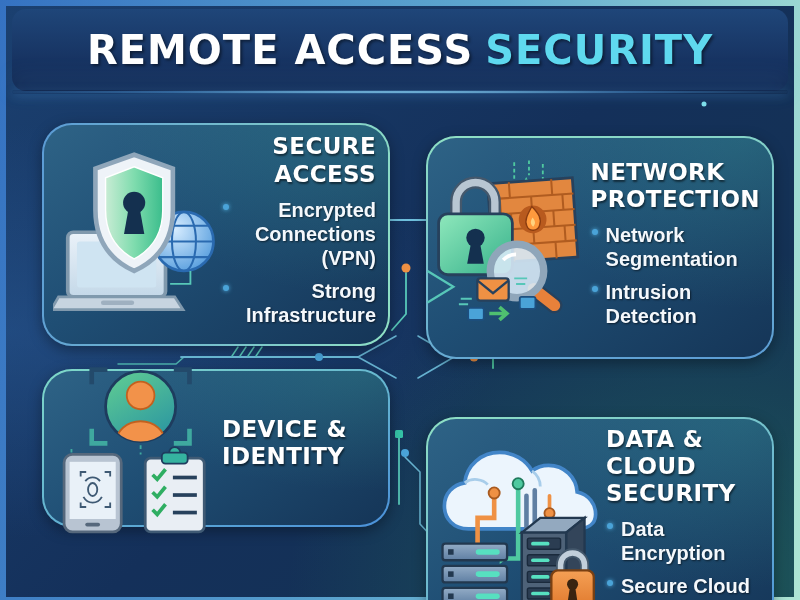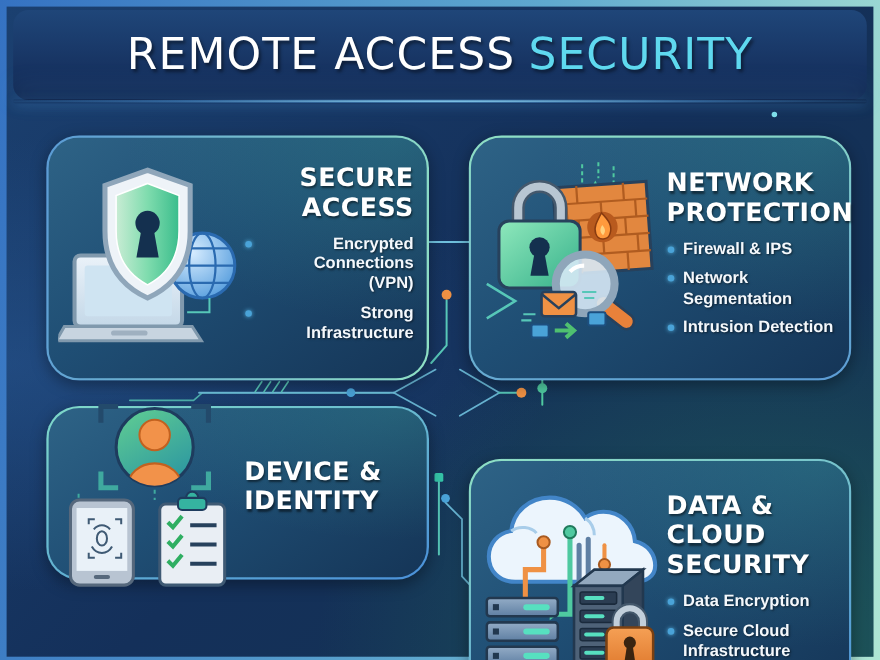--- a/index.html
+++ b/index.html
@@ -17,21 +17,21 @@
       linear-gradient(135deg,#1b4070 0%,#14305a 50%,#143350 100%);
   }
   
   .header{
     position:absolute;left:6px;top:3px;width:776px;height:82px;border-radius:14px;
     background:linear-gradient(180deg,#1f4679 0%,#16315f 70%,#132a52 100%);
     display:flex;align-items:center;justify-content:center;
   }
   .title{
     font-family:"DejaVu Sans","Liberation Sans",sans-serif;
-    font-weight:400;font-size:40px;letter-spacing:1px;white-space:nowrap;
+    font-weight:700;font-size:40px;letter-spacing:1px;white-space:nowrap;
     color:#ffffff;text-shadow:2px 2px 3px rgba(0,0,0,0.45);
   }
   .title .accent{color:#5fd9ef;margin-left:12px;}
   .light-streak{
     position:absolute;left:6px;top:84px;width:776px;height:4px;
     background:radial-gradient(ellipse at center, rgba(150,225,255,0.95) 0%, rgba(90,170,235,0.4) 45%, transparent 75%);
     box-shadow:0 -8px 22px rgba(95,185,255,0.4), 0 2px 10px rgba(95,185,255,0.25);
     border-radius:2px;
   }
   
@@ -39,35 +39,35 @@
     position:absolute;width:348px;height:223px;border-radius:30px;
     border:2px solid transparent;
     background:
       radial-gradient(ellipse at 92% 0%, rgba(62,160,150,0.28), transparent 55%) padding-box,
       linear-gradient(145deg,#2e6386 0%,#1f4e74 45%,#153557 100%) padding-box,
       var(--bordergrad) border-box;
     display:flex;align-items:center;padding:8px 12px 8px 8px;
     box-shadow:0 4px 14px rgba(0,0,0,0.35);
   }
   .p1{left:36px;top:117px;text-align:right;--bordergrad:linear-gradient(100deg,#5b9bd5,#8fe0c4);}
-  .p2{left:420px;top:117px;--bordergrad:linear-gradient(170deg,#8fe0c4,#5b9bd5);}
+  .p2{left:420px;top:130px;justify-content:flex-end;--bordergrad:linear-gradient(170deg,#8fe0c4,#5b9bd5);}
   .p3{left:36px;top:363px;height:158px;--bordergrad:linear-gradient(160deg,#7fd9c8,#4a90d9);}
   .p4{left:420px;top:363px;height:222px;margin-top:48px;--bordergrad:linear-gradient(160deg,#8fe0c4,#4a90d9);}
   .icon-box{width:168px;flex:0 0 168px;display:flex;align-items:center;justify-content:center;}
   .icon-box svg{width:166px;height:188px;}
   .text-box{flex:1;display:flex;flex-direction:column;justify-content:center;padding-left:2px;}
   .panel-heading{
     font-family:"DejaVu Sans","Liberation Sans",sans-serif;
     color:#ffffff;font-weight:800;font-size:23px;line-height:1.18;letter-spacing:0.4px;
     text-shadow:1px 2px 2px rgba(0,0,0,0.5);margin:0 0 10px 0;white-space:pre-line;
   }
   ul.bullets{list-style:none;margin:0;padding:0;max-width:172px;}
   ul.bullets li{
     position:relative;padding-left:15px;margin-bottom:8px;
-    color:#f4f8fc;font-size:15px;font-weight:600;line-height:1.22;
+    color:#f4f8fc;font-size:20px;font-weight:600;line-height:1.22;
     text-shadow:1px 1px 2px rgba(0,0,0,0.55);white-space:pre-line;
   }
   ul.bullets li::before{
     content:'';position:absolute;left:1px;top:6px;width:6px;height:6px;border-radius:50%;
     background:#4aa3d8;box-shadow:0 0 4px rgba(90,190,240,0.9);
   }
   #traces{position:absolute;left:0;top:0;width:800px;height:600px;pointer-events:none;}
 </style>
 </head>
 <body>
@@ -196,21 +196,20 @@
             <rect x="106" y="148" width="17" height="13" rx="2" fill="#4aa3d8" stroke="#1d4f7f" stroke-width="2"></rect>
             <path d="M73 166 h18 m-7 -7 l8 7 l-8 7" fill="none" stroke="#4fc070" stroke-width="4"></path>
             <path d="M42 150 h12 M40 156 h10 M100 128 h14 M102 134 h10" stroke="#57c7b8" stroke-width="2"></path>
           </g>
         </svg>
       </div>
       <div class="text-box">
         <h2 class="panel-heading">NETWORK
 PROTECTION</h2>
         <ul class="bullets">
-          <li>Firewall &amp; IPS</li>
           <li>Network
 Segmentation</li>
           <li>Intrusion Detection</li>
         </ul>
       </div>
     </div>
 
     <div class="panel p3">
       <div class="icon-box">
         <svg viewBox="0 0 180 190">

